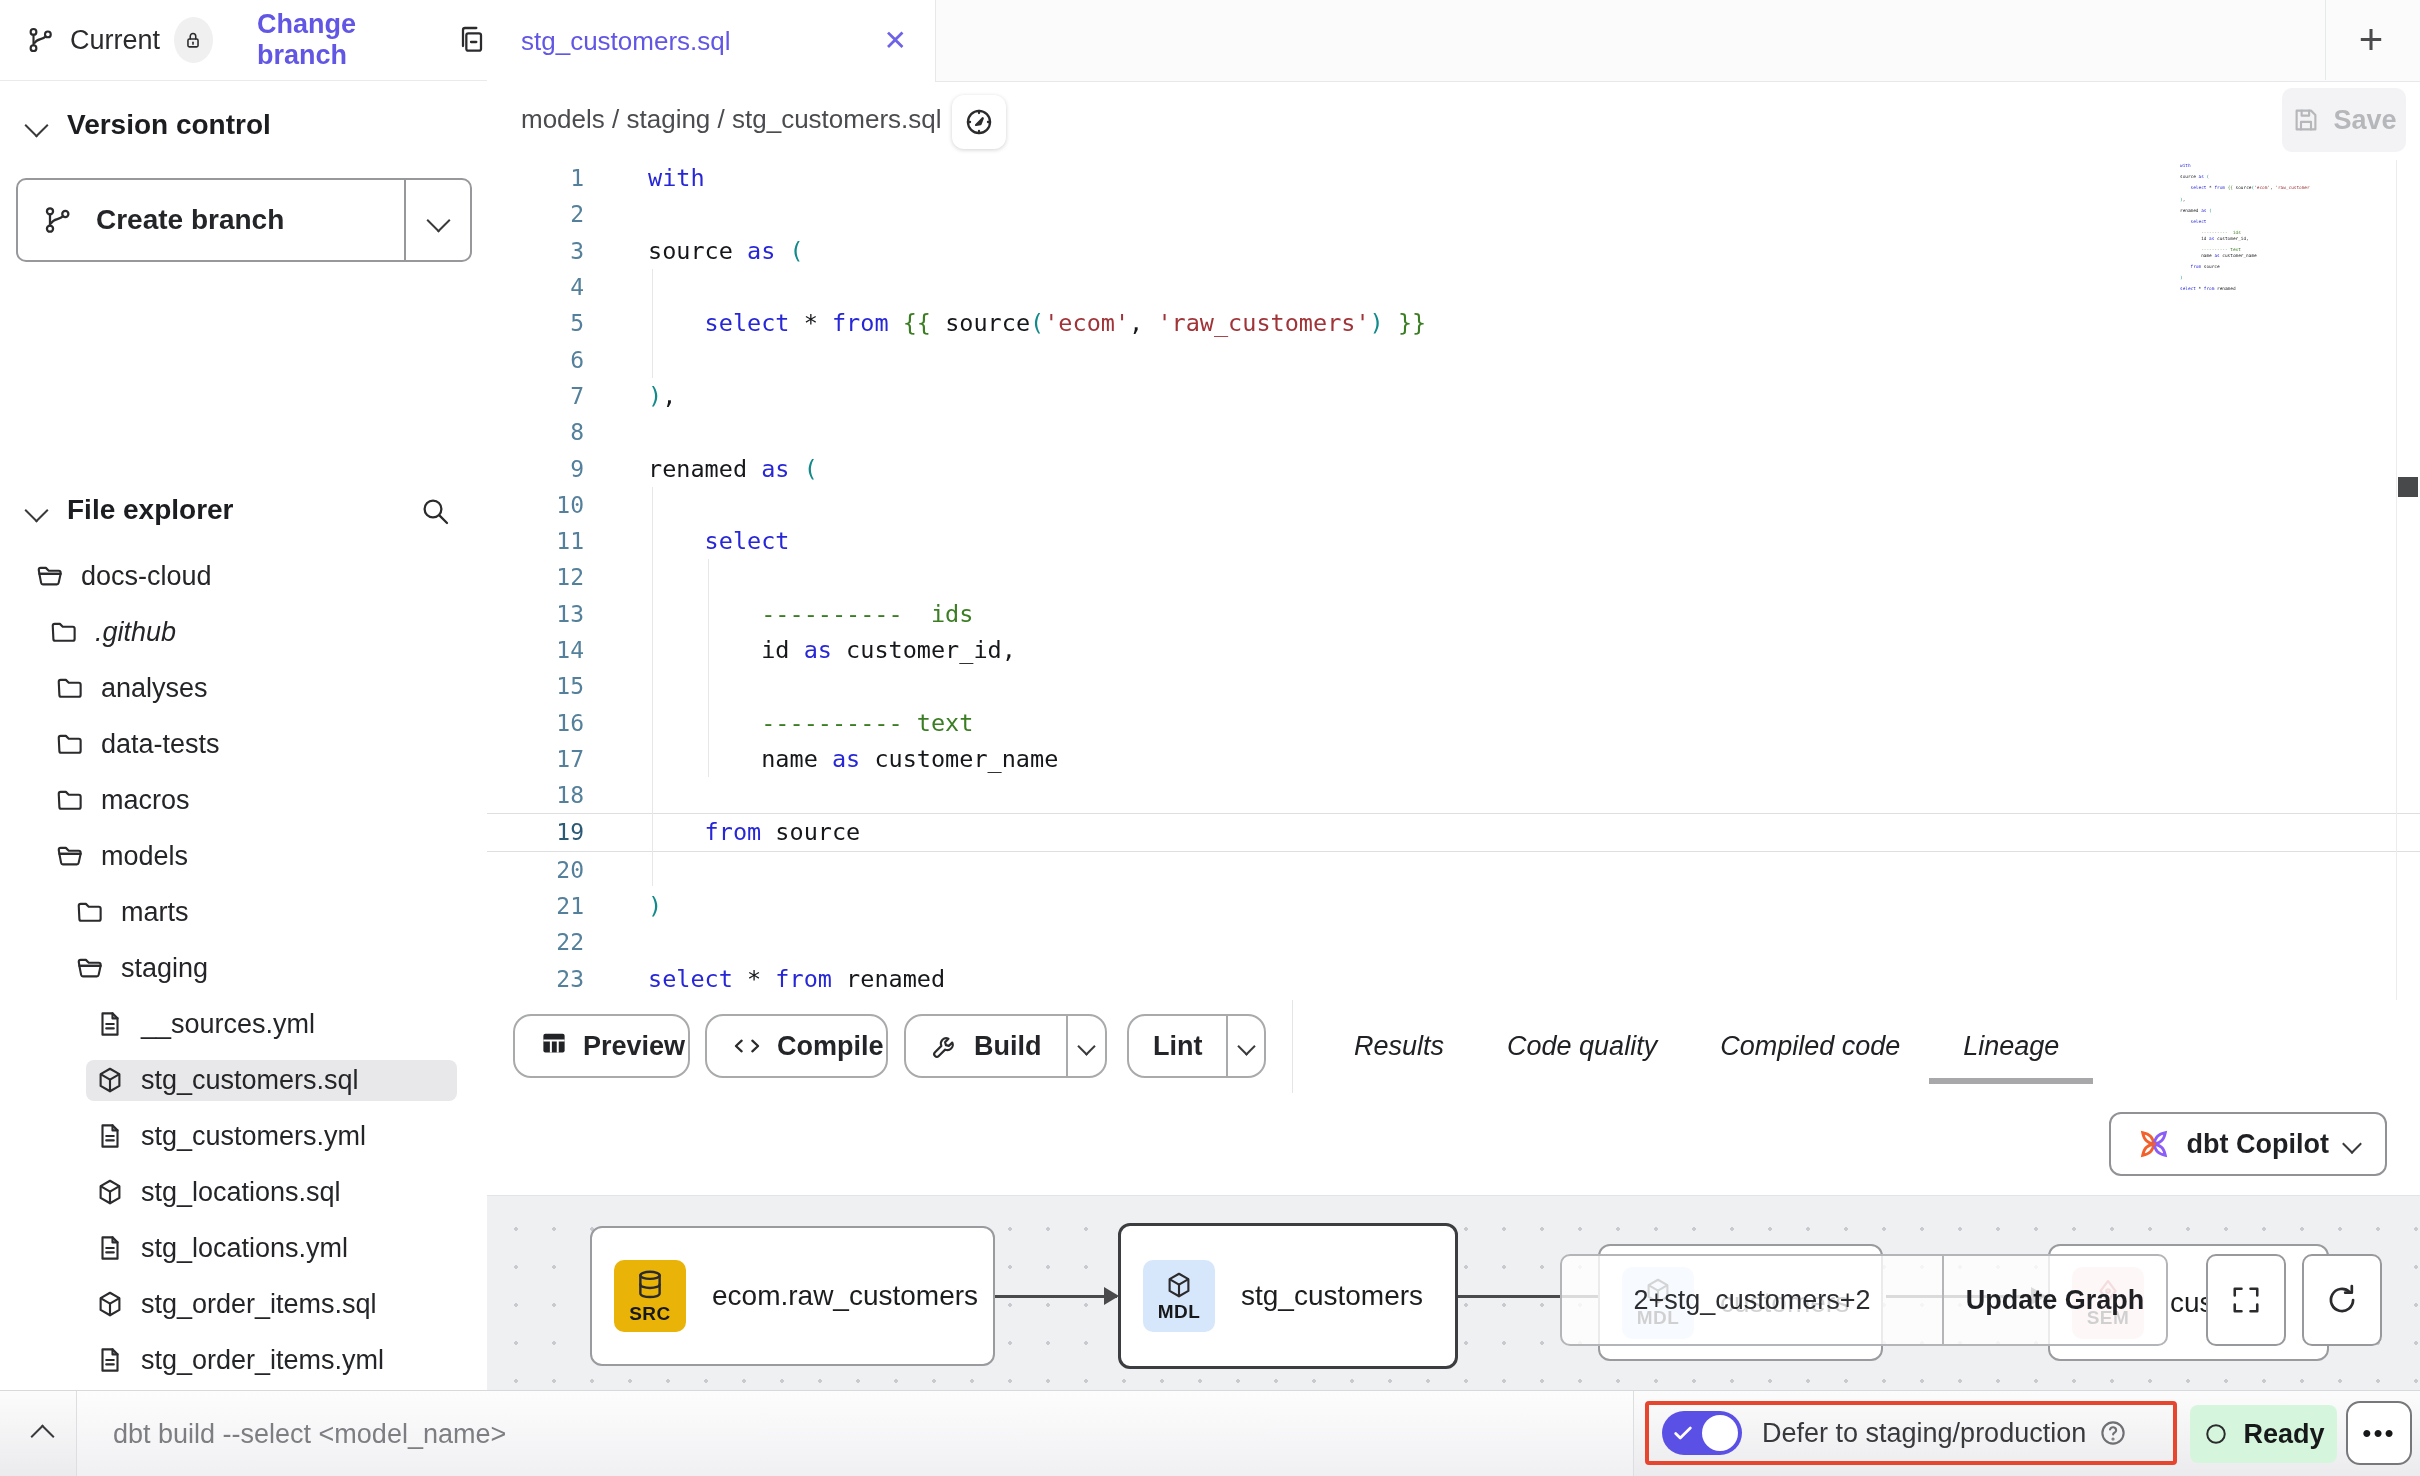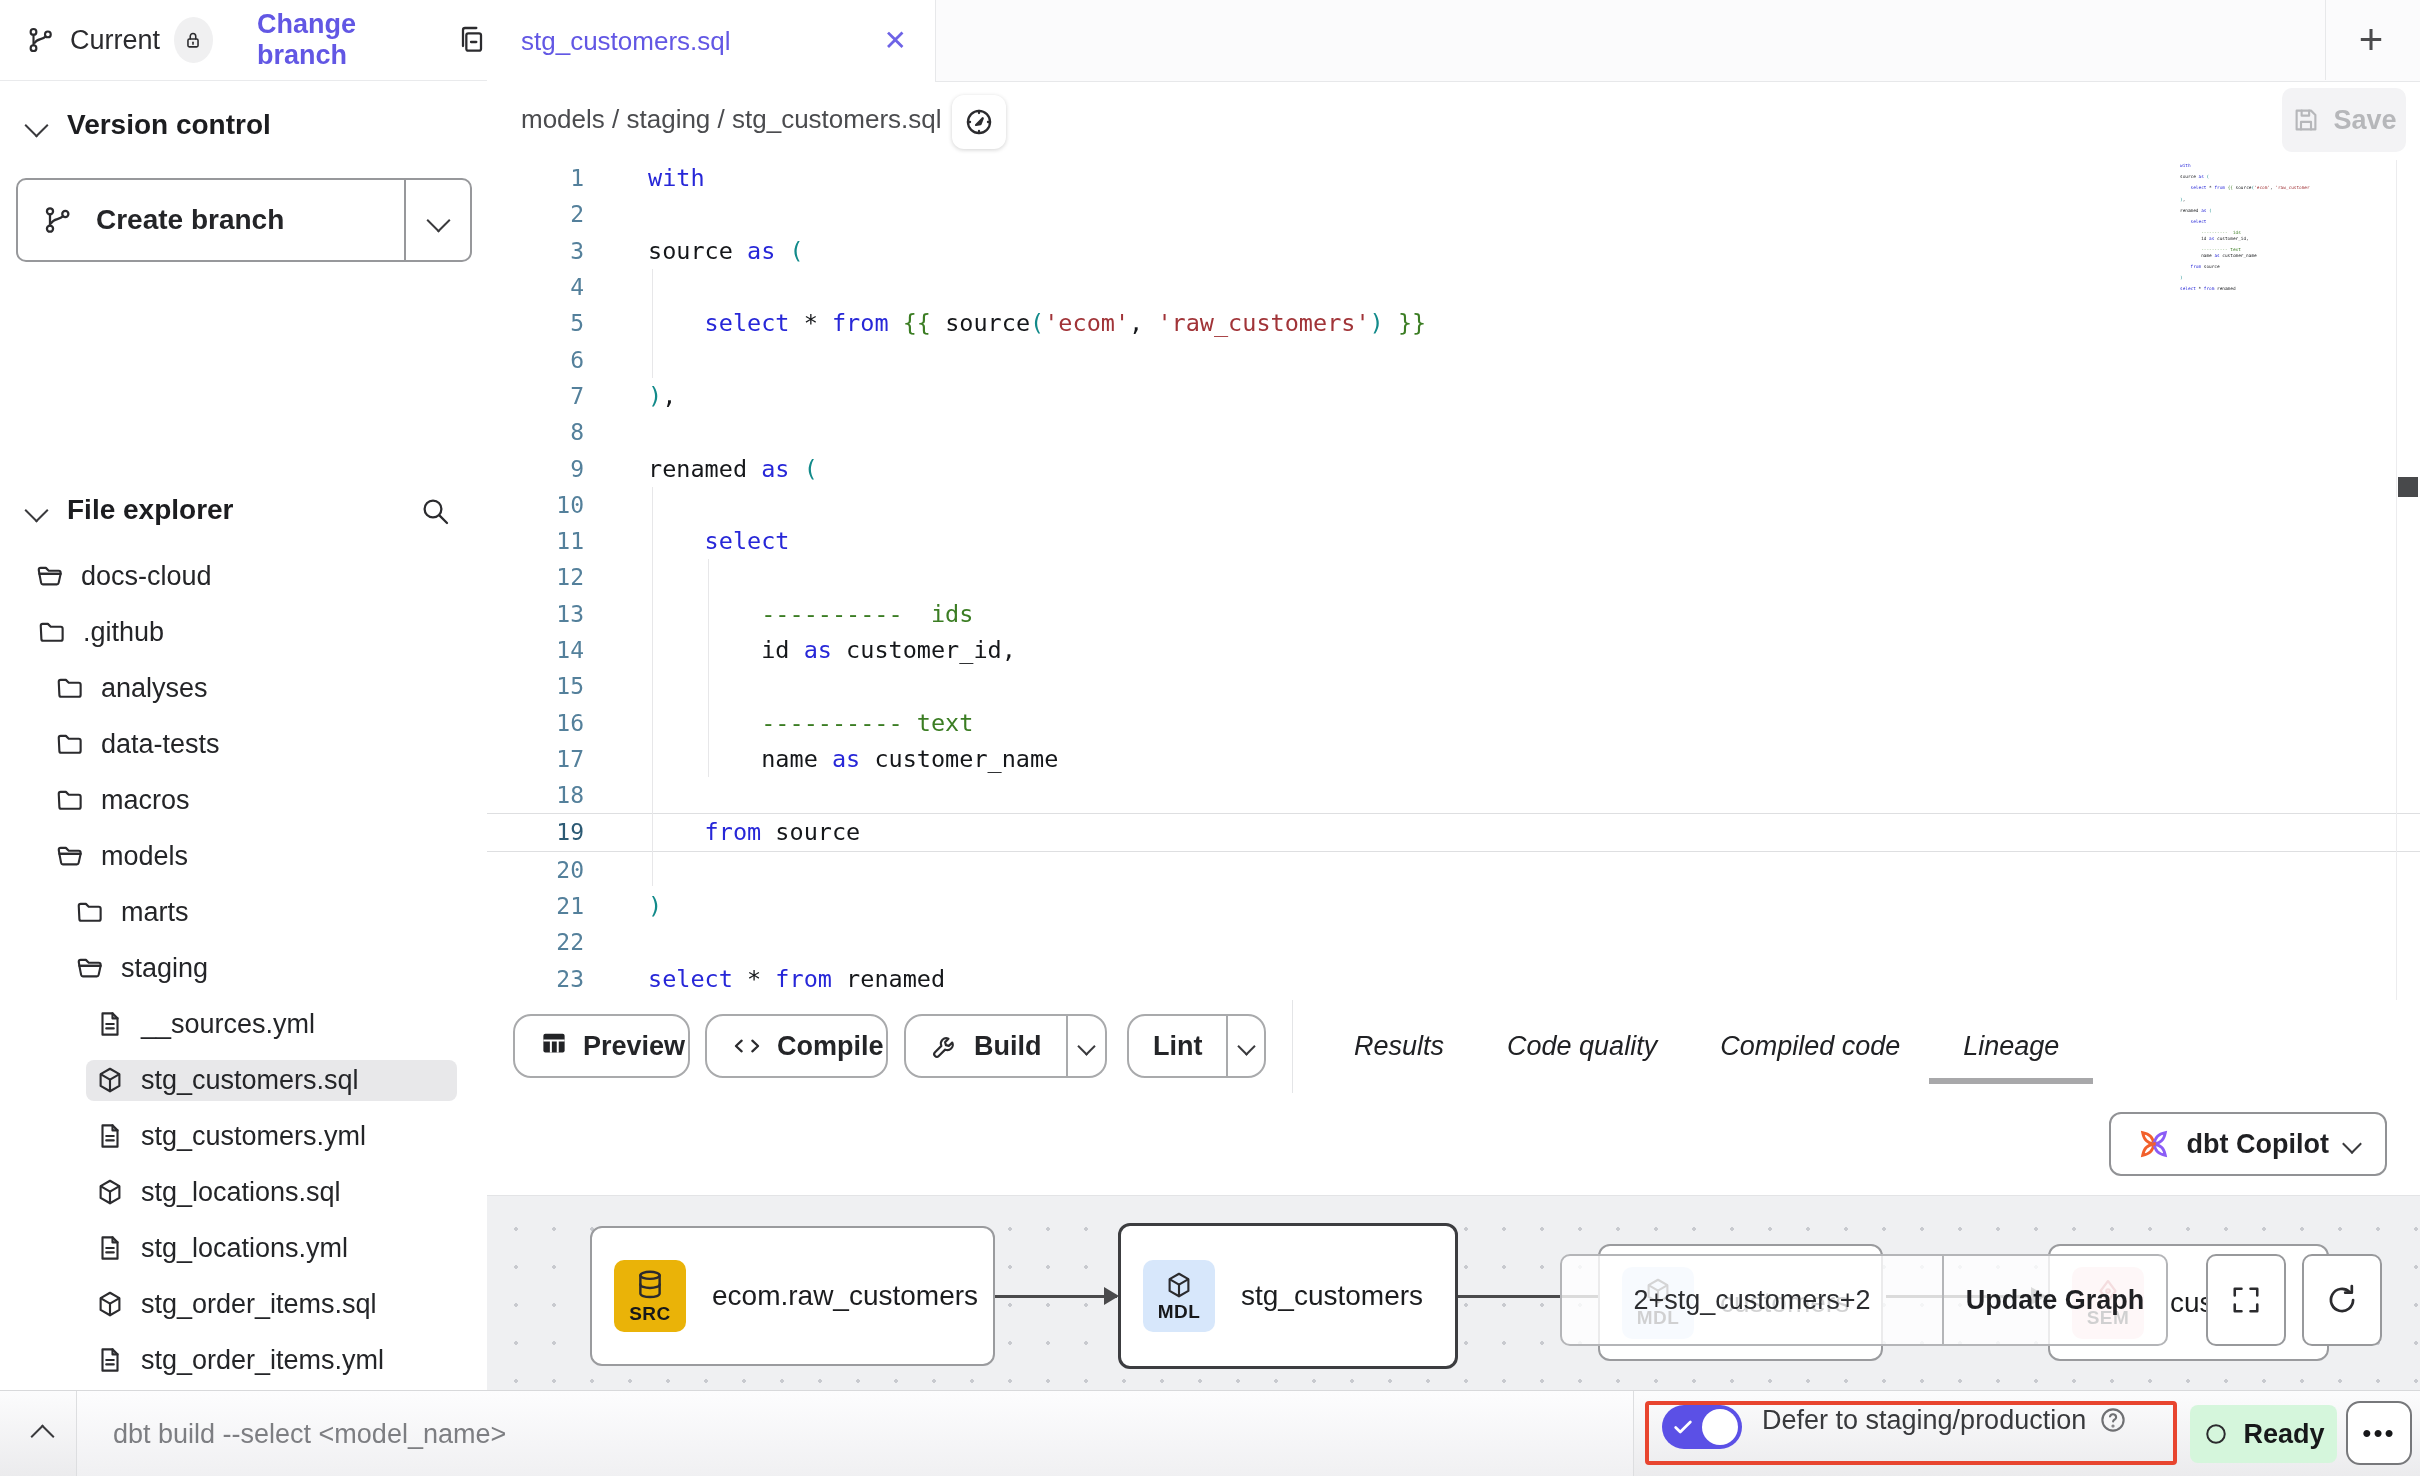--- a/index.html
+++ b/index.html
@@ -88,21 +88,21 @@
   .overlay{position:absolute;left:1073px;top:58px;width:608px;height:92px;background:rgba(255,255,255,.8);border:2px solid #b4b5b8;border-radius:10px;display:flex;align-items:stretch;box-sizing:border-box;}
   .ov-input{flex:1;display:flex;align-items:center;justify-content:center;font-size:27px;color:#2c2d30;cursor:text;}
   .ov-btn{width:222px;border-left:2px solid #b4b5b8;display:flex;align-items:center;justify-content:center;font-size:27px;font-weight:600;color:#1f2023;cursor:pointer;}
   .sq-btn{position:absolute;top:58px;width:80px;height:92px;background:#fff;border:2px solid #98999c;border-radius:10px;display:flex;align-items:center;justify-content:center;cursor:pointer;box-sizing:border-box;}
 
   
   .statusbar{position:absolute;left:0;top:1390px;width:100%;height:86px;background:linear-gradient(#fcfcfd,#ebebed);border-top:1px solid #d8d9db;}
   .collapse{position:absolute;left:22px;top:30px;width:40px;height:30px;display:flex;align-items:center;justify-content:center;cursor:pointer;}
   .cmd{position:absolute;left:76px;top:0;width:1556px;height:100%;border-left:1px solid #dddee0;border-right:1px solid #dddee0;background:linear-gradient(#fdfdfe,#f0f0f2);display:flex;align-items:center;cursor:text;}
   .cmd-ph{font-size:27px;color:#7d7e82;margin-left:36px;}
-  .defer-box{position:absolute;left:1645px;top:10px;width:532px;height:64px;border:4px solid #e8452f;border-radius:4px;display:flex;align-items:flex-start;box-sizing:border-box;}
+  .defer-box{position:absolute;left:1645px;top:10px;width:532px;height:64px;border:4px solid #e8452f;border-radius:4px;display:flex;align-items:center;box-sizing:border-box;}
   .toggle{width:80px;height:44px;border-radius:22px;background:#5b50e6;margin-left:13px;position:relative;flex:none;cursor:pointer;}
   .toggle .knob{position:absolute;right:4px;top:4px;width:36px;height:36px;border-radius:50%;background:#fff;}
   .toggle svg{position:absolute;left:10px;top:11px;}
   .defer-label{font-size:27px;font-weight:500;color:#38393c;margin-left:20px;white-space:nowrap;}
   .help-ic{margin-left:12px;cursor:pointer;}
   .ready{position:absolute;left:2190px;top:14px;width:147px;height:58px;background:#d5f6dc;border-radius:8px;display:flex;align-items:center;justify-content:center;gap:13px;font-size:27px;font-weight:600;color:#17181a;}
   .dots-btn{position:absolute;left:2346px;top:10px;width:66px;height:64px;background:#fff;border:2px solid #77787b;border-radius:14px;display:flex;align-items:center;justify-content:center;font-size:26px;letter-spacing:2px;color:#17181a;cursor:pointer;box-sizing:border-box;}
 </style>
 </head>
 <body>
@@ -177,21 +177,21 @@
           <div class="tree-inner">
             <span>
               <svg class="ic" width="30" height="30" viewBox="0 0 24 24">
                 <path d="M3 7a1.5 1.5 0 0 1 1.5-1.5h4.2L11 7.8h8a1.5 1.5 0 0 1 1.5 1.5v1H3.5z"></path>
                 <path d="M3.5 10.3h17l-1.6 7.2a1.5 1.5 0 0 1-1.5 1.2H6.4a1.5 1.5 0 0 1-1.5-1.2z"></path>
               </svg>
             </span>
             <span class="tree-label">docs-cloud</span>
           </div>
         </div>
-        <div class="tree-row" style="padding-left: 28px;">
+        <div class="tree-row" style="padding-left: 40px; font-style: italic;">
           <div class="tree-inner">
             <span>
               <svg class="ic" width="30" height="30" viewBox="0 0 24 24">
                 <path d="M3 7a1.5 1.5 0 0 1 1.5-1.5h4.2L11 7.8h8A1.5 1.5 0 0 1 20.5 9.3v8.2a1.5 1.5 0 0 1-1.5 1.5h-14A1.5 1.5 0 0 1 3.5 17.5z"></path>
               </svg>
             </span>
             <span class="tree-label">.github</span>
           </div>
         </div>
         <div class="tree-row" style="padding-left: 46px;">

